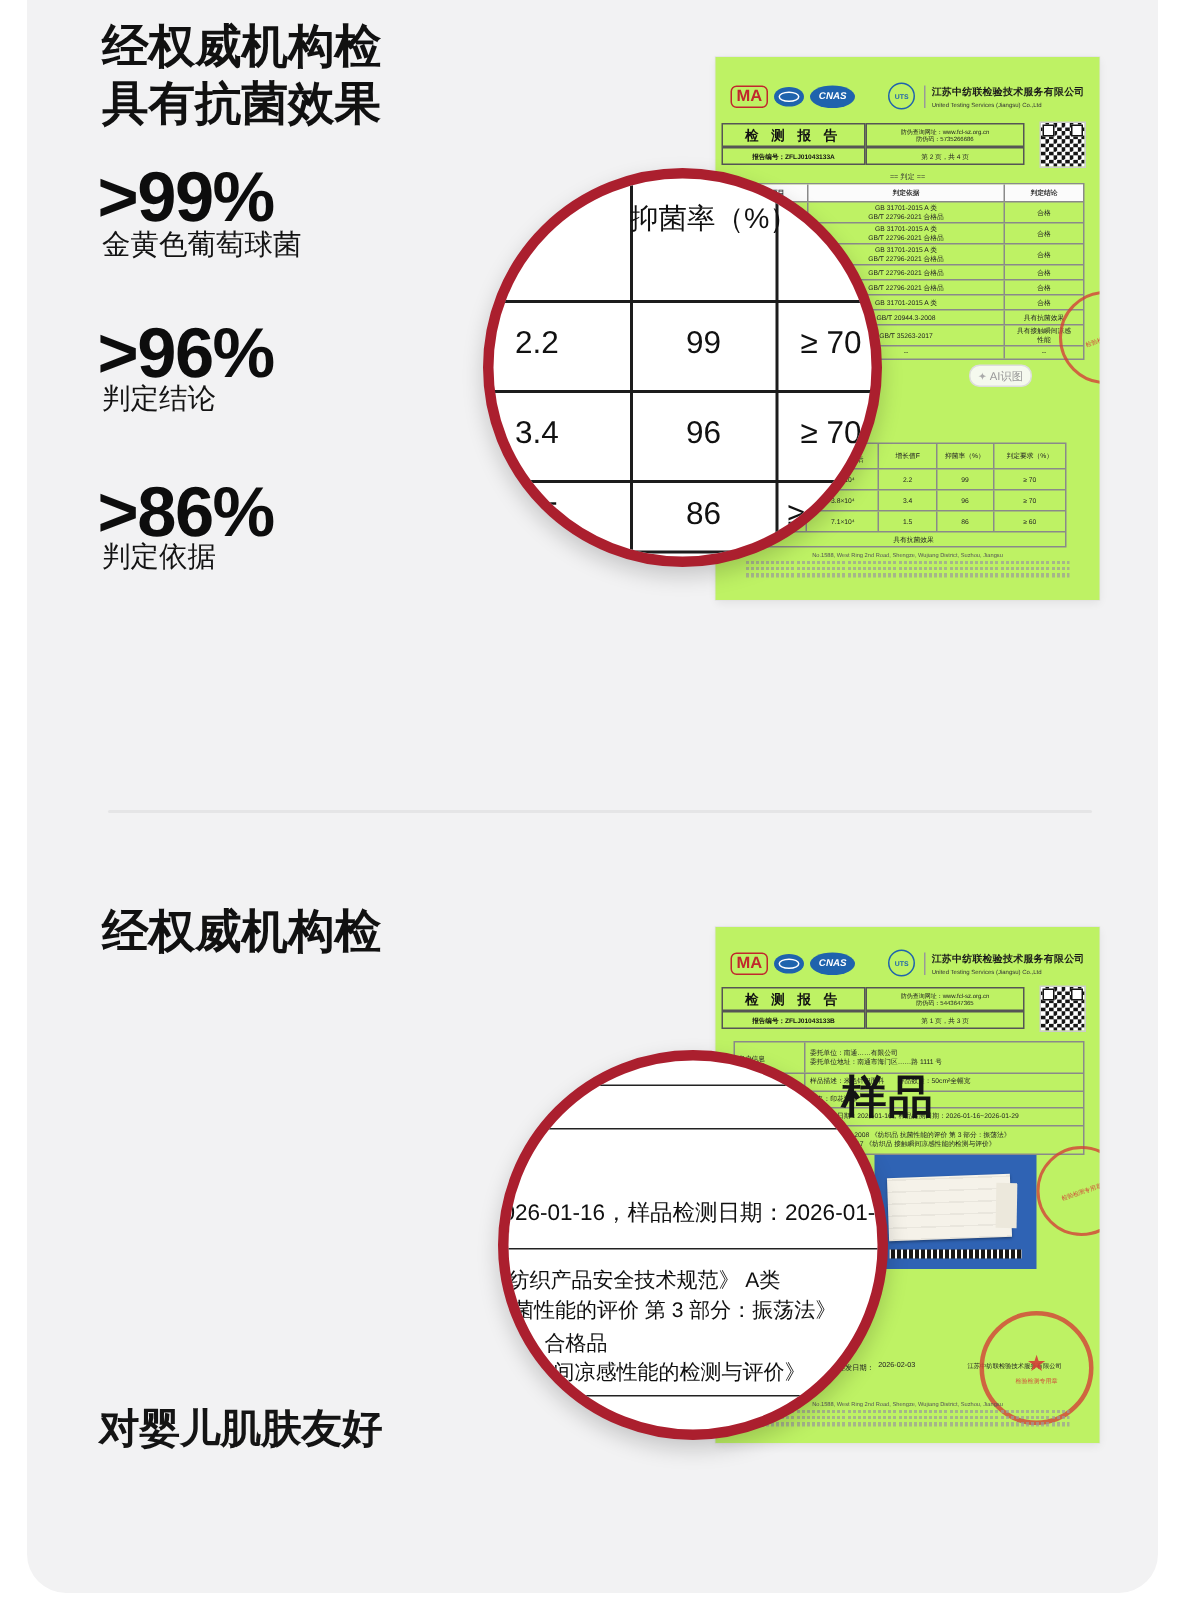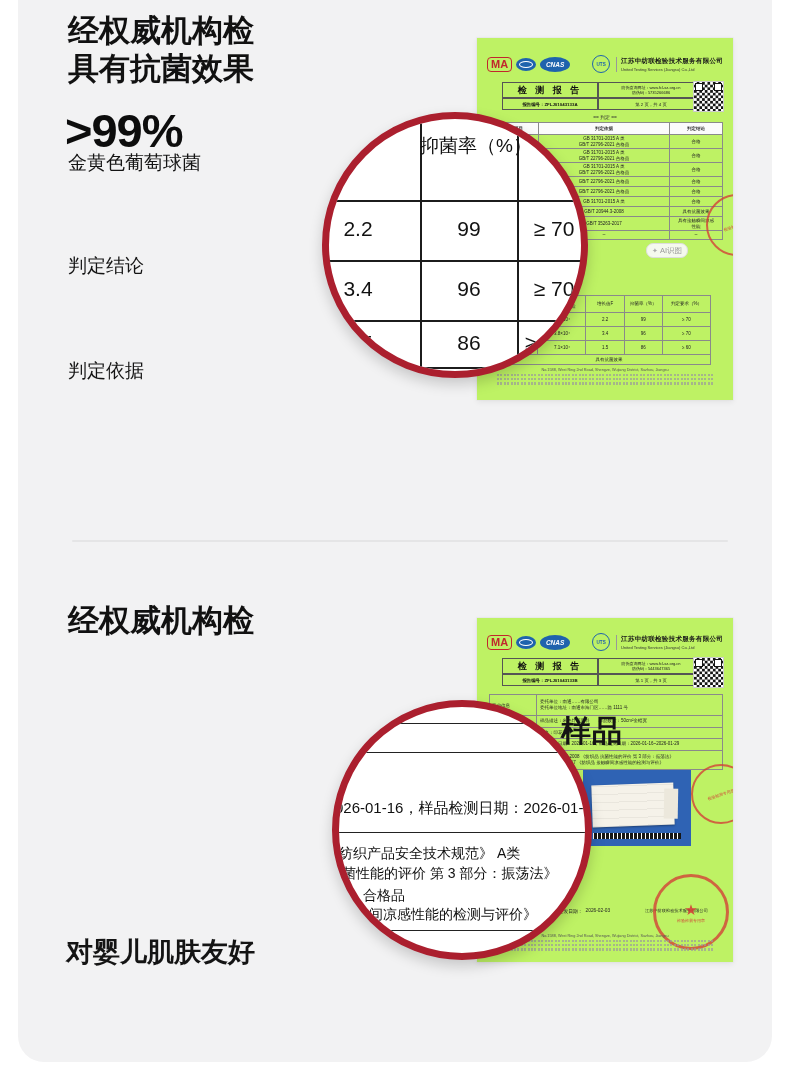--- a/index.html
+++ b/index.html
@@ -21,21 +21,21 @@
   .cma{color:#c1272d;font-weight:bold;font-size:11px;border:1.6px solid #c1272d;border-radius:4px;padding:0 3px;line-height:13px;}
   .oval{border-radius:50%;display:flex;align-items:center;justify-content:center;}
   .ilac{width:20px;height:13px;background:#1f63ad;}
   .ilac i{width:12px;height:5px;border-radius:50%;border:1px solid #fff;display:block;}
   .cnas{width:30px;height:15px;background:#1f63ad;color:#fff;font-size:6.5px;font-weight:bold;font-style:italic;}
   .uts{margin-left:18px;width:16px;height:16px;border:1.8px solid #1f63ad;border-radius:50%;color:#1f63ad;
        font-size:4.6px;font-weight:bold;display:flex;align-items:center;justify-content:center;}
   .agency{border-left:.6px solid #999;padding-left:4px;margin-left:2px;}
   .agency-cn{font-size:6.6px;font-weight:bold;color:#1a1a1a;letter-spacing:.2px;}
   .agency-en{font-size:4px;color:#333;margin-top:1px;}
-  .hdr-table{position:absolute;left:25px;width:223px;display:grid;grid-template-columns:96px 106px;grid-template-rows:16px 12px;}
+  .hdr-table{position:absolute;left:4px;width:223px;display:grid;grid-template-columns:96px 106px;grid-template-rows:16px 12px;}
   .hcell{border:.6px solid #555;margin:-.3px;display:flex;flex-direction:column;align-items:center;justify-content:center;text-align:center;}
   .hc-title{font-size:9px;font-weight:bold;letter-spacing:3px;color:#111;}
   .hc-af{font-size:4px;color:#222;line-height:5px;}
   .hc-no{font-size:4.4px;font-weight:bold;color:#111;}
   .hc-pg{font-size:4.4px;color:#222;}
   .qr{position:absolute;width:29px;height:29px;
       background:conic-gradient(#151515 25%,#fff 0 50%,#151515 0 75%,#fff 0) 0 0/5.4px 5.4px;
       outline:.5px solid #ccc;}
   .qr:before,.qr:after{content:"";position:absolute;width:6px;height:6px;border:1.6px solid #151515;background:#fff;}
   .qr:before{left:1px;top:1px;} .qr:after{right:1px;top:1px;}
@@ -106,21 +106,23 @@
 <div class="canvas">
   <div class="card"></div>
 
   <div class="sec-title" style="top:12px;">
     <div>经权威机构检</div>
     <div>具有抗菌效果</div>
   </div>
 
   <div class="stat-val" style="top:103px;">&gt;99%</div>
   <div class="stat-lab" style="top:150px;">金黄色葡萄球菌</div>
+  <div class="stat-val" style="top:207px;">&gt;96%</div>
   <div class="stat-lab" style="top:253px;">判定结论</div>
+  <div class="stat-val" style="top:313px;">&gt;86%</div>
   <div class="stat-lab" style="top:358px;">判定依据</div>
 
   <div class="paper paper1">
     <div class="logo-row">
       <div class="cma"><span>MA</span></div>
       <div class="oval ilac">
           <i></i>
         </div>
       <div class="oval cnas">
           <span>CNAS</span>

